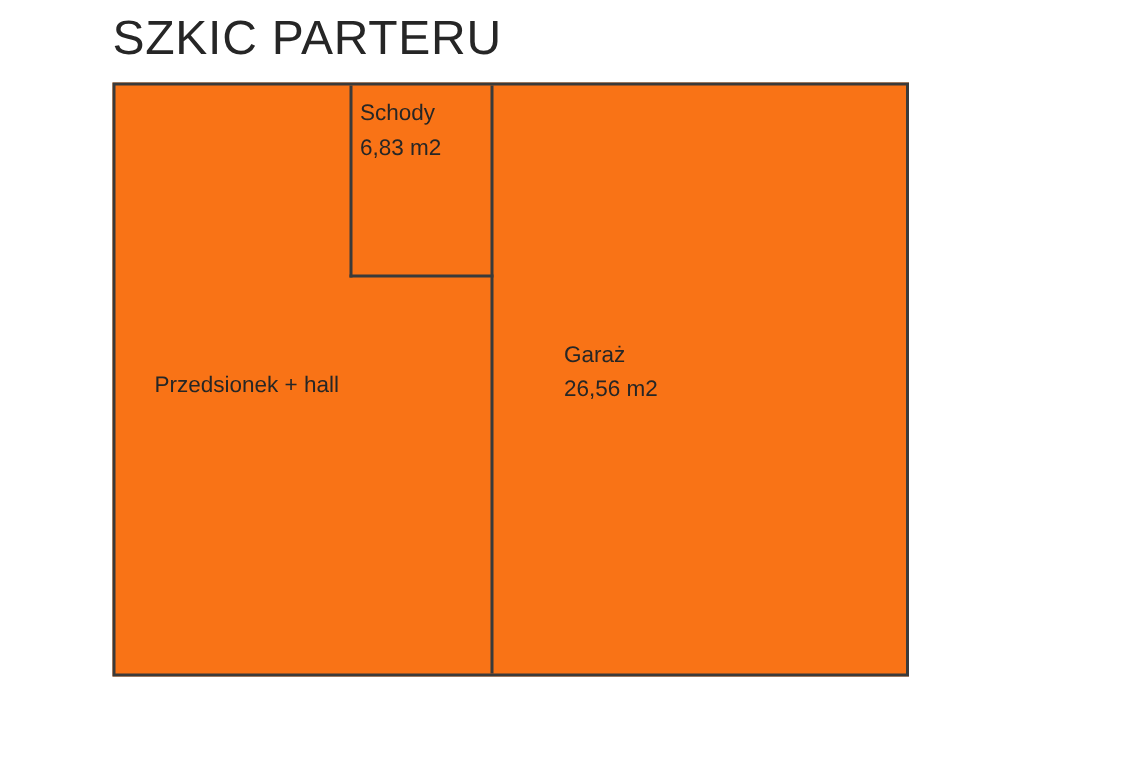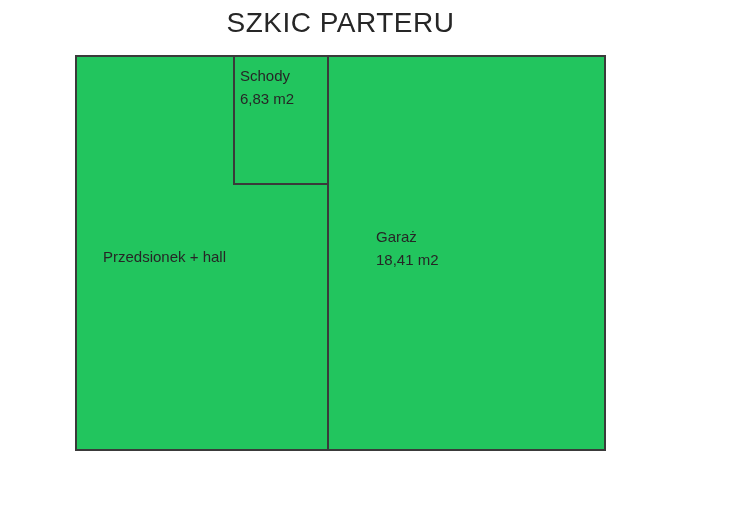--- a/index.html
+++ b/index.html
@@ -13,35 +13,34 @@
     height: 514px;
     background: var(--bg, #ffffff);
     font-family: "Liberation Sans", "DejaVu Sans", sans-serif;
     overflow: hidden;
   }
   .title {
     position: absolute;
     left: 75px;
     top: 7px;
     width: 531px;
-    text-align: center;
-    font-size: 28px;
+    font-size: 32px;
     letter-spacing: 0.5px;
     color: var(--text, #222222);
     white-space: nowrap;
   }
   .plan {
     position: absolute;
     left: 75px;
     top: 55px;
     width: 531px;
     height: 396px;
     border: 2px solid var(--wall, #3a3a3a);
     box-sizing: border-box;
-    background: #22c55e;
+    background: #f97316;
   }
   .wall {
     position: absolute;
     background: var(--wall, #3a3a3a);
   }
   .wall-divider {
     left: 250px;
     top: 0;
     width: 2px;
     height: 392px;
@@ -89,17 +88,17 @@
       <span class="line">Schody</span>
       <span class="line">6,83 m2</span>
     </div>
 
     <div class="room-label label-przedsionek">
       <span class="line">Przedsionek + hall</span>
     </div>
 
     <div class="room-label label-garaz">
       <span class="line">Garaż</span>
-      <span class="line">18,41 m2</span>
+      <span class="line">26,56 m2</span>
     </div>
 
   </div>
 </div>
 
 </body></html>

